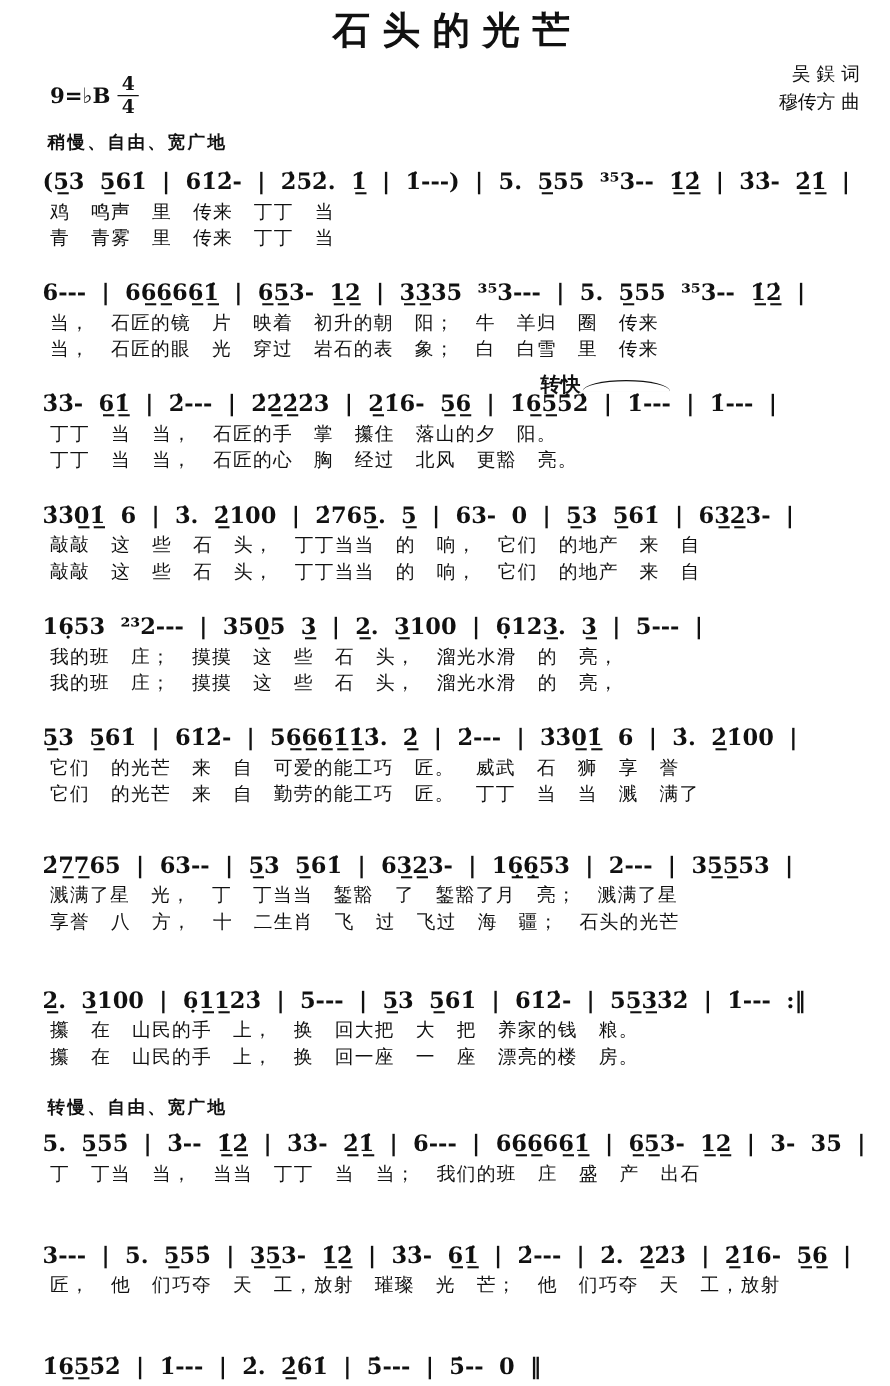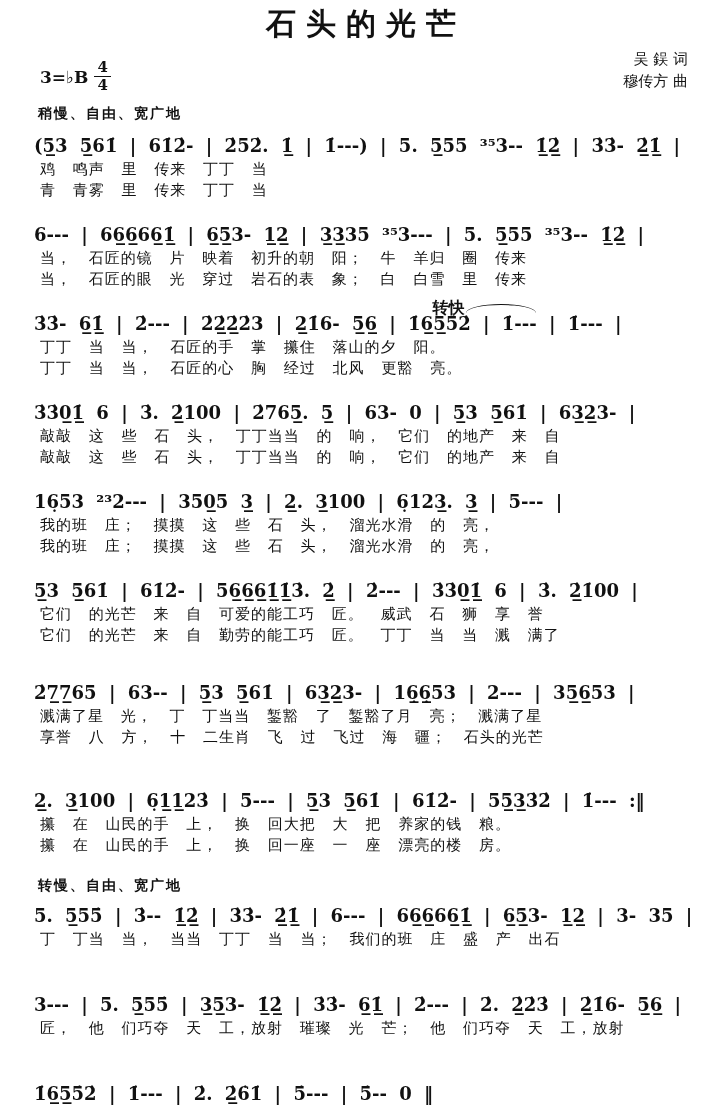--- a/index.html
+++ b/index.html
@@ -48,21 +48,21 @@
 </style>
 </head>
 <body>
 
 <div class="page">
 
   <div class="title">石头的光芒</div>
 
   <div class="meta-row">
     <div class="keysig">
-      <span>3=♭B</span>
+      <span>9=♭B</span>
       <span class="timesig">
         <span class="num">4</span>
         <span class="den">4</span>
       </span>
     </div>
     <div class="credits">
       <div>吴 鋘  词</div>
       <div>穆传方  曲</div>
     </div>
   </div>
@@ -100,21 +100,21 @@
     <div class="lyric">我的班 庄； 摸摸 这 些 石 头， 溜光水滑 的 亮，</div>
   </div>
 
   <div class="system gap-lg">
     <div class="notation">5̲3 5̲61̇ | 61̇2̇- | 56̲6̲6̲1̲̇1̲̇3̇. 2̲̇ | 2̇--- | 3̇3̇0̲1̲̇ 6 | 3̇. 2̲̇1̇00 |</div>
     <div class="lyric">它们 的光芒 来 自 可爱的能工巧 匠。 威武 石 狮 享 誉</div>
     <div class="lyric">它们 的光芒 来 自 勤劳的能工巧 匠。 丁丁 当 当 溅 满了</div>
   </div>
 
   <div class="system gap-xl">
-    <div class="notation">2̇7̲7̲65 | 63-- | 5̲3 5̲61̇ | 63̲2̲3- | 16̲̣6̲̣53 | 2--- | 35̲6̲53 |</div>
+    <div class="notation">2̇7̲7̲65 | 63-- | 5̲3 5̲61̇ | 63̲2̲3- | 16̲̣6̲̣53 | 2--- | 35̲5̲53 |</div>
     <div class="lyric">溅满了星 光， 丁 丁当当 錾豁 了 錾豁了月 亮； 溅满了星</div>
     <div class="lyric">享誉 八 方， 十 二生肖 飞 过 飞过 海 疆； 石头的光芒</div>
   </div>
 
   <div class="system">
     <div class="notation">2̲. 3̲100 | 6̣1̲1̲23̇ | 5--- | 5̲3 5̲61̇ | 61̇2̇- | 55̲3̲3̇2̇ | 1̇--- :‖</div>
     <div class="lyric">攥 在 山民的手 上， 换 回大把 大 把 养家的钱 粮。</div>
     <div class="lyric">攥 在 山民的手 上， 换 回一座 一 座 漂亮的楼 房。</div>
   </div>
 

